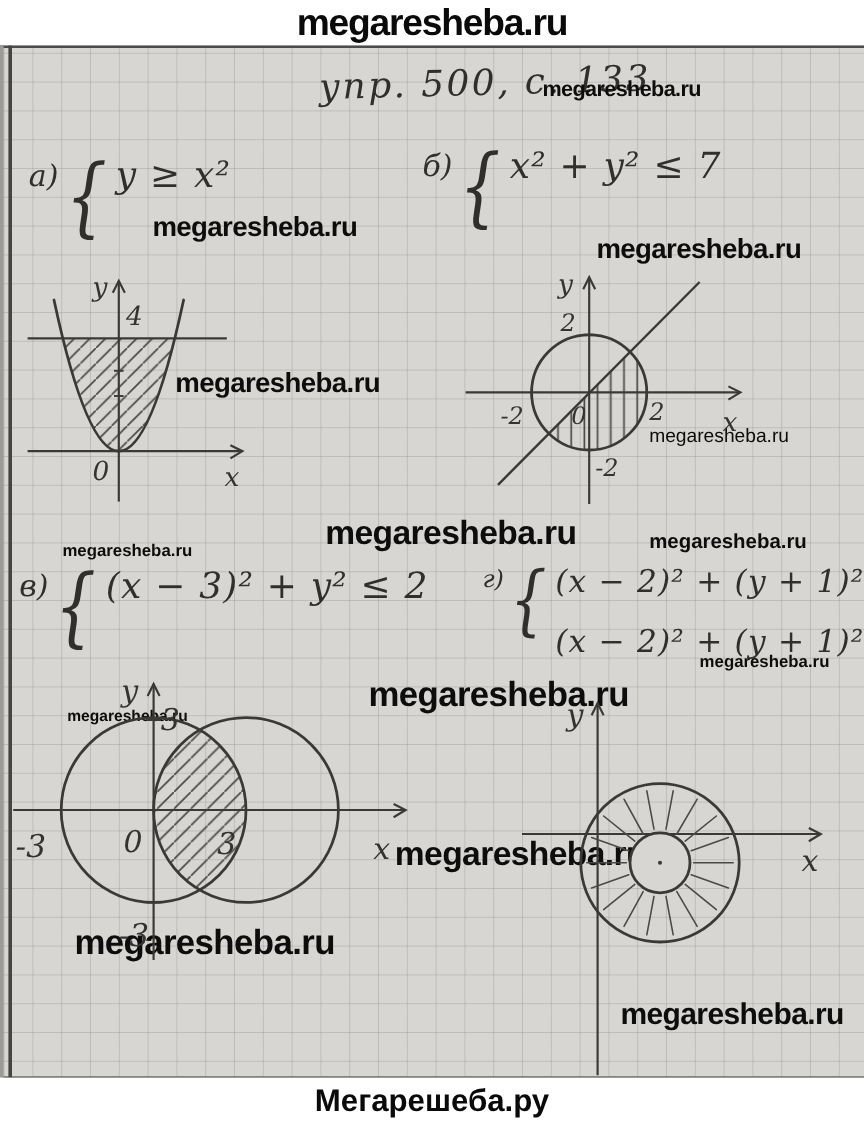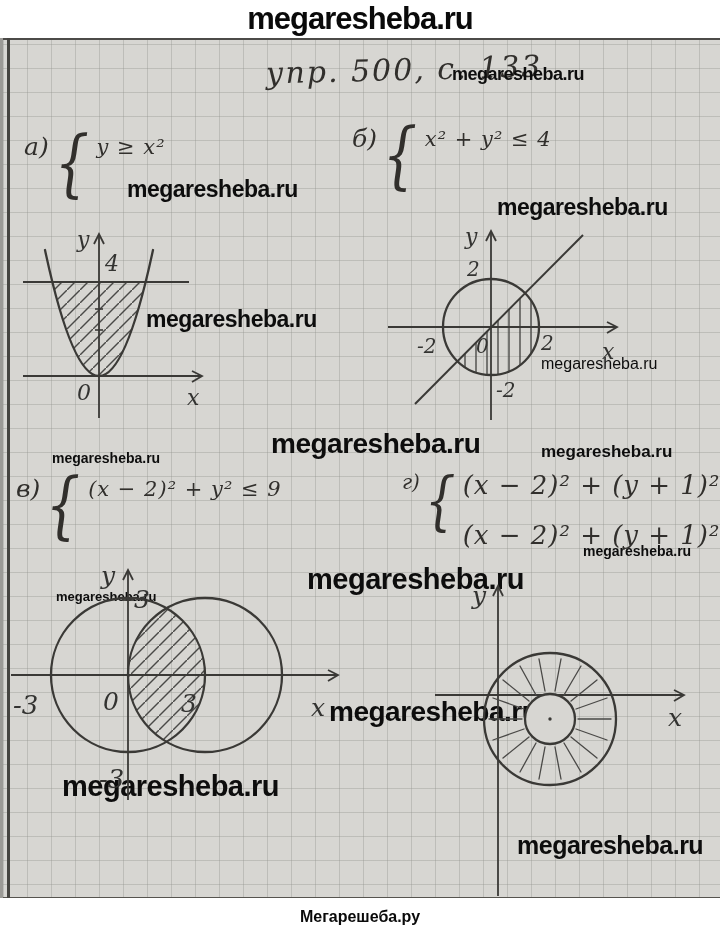--- a/index.html
+++ b/index.html
@@ -4,21 +4,21 @@
 <style>
   html,body{margin:0;padding:0;}
   body{width:720px;height:936px;background:#ffffff;overflow:hidden;}
   .page{position:relative;width:720px;height:936px;background:#3b82f6;}
 
   
   .band{position:absolute;left:0;width:720px;background:#ffffff;display:flex;align-items:center;justify-content:center;}
   .band-top{top:0;height:38px;}
   .band-bottom{top:898px;height:38px;}
   .site-title{font-family:"Liberation Sans",sans-serif;font-weight:800;font-size:31px;letter-spacing:-1px;color:#0a0a0a;}
-  .footer-title{font-family:"Liberation Sans",sans-serif;font-weight:700;font-size:16px;color:#0a0a0a;}
+  .footer-title{font-family:"Liberation Sans",sans-serif;font-weight:700;font-size:26px;color:#0a0a0a;}
 
   
   .scan{position:absolute;left:0;top:38px;width:720px;height:861px;
     background-color:#d7d6d2;
     background-image:
       linear-gradient(rgba(148,148,144,0.38) 1px, transparent 1px),
       linear-gradient(90deg, rgba(148,148,144,0.38) 1px, transparent 1px);
     background-size:24px 24px;background-position:3px 6px;}
   .scan-top-edge{position:absolute;left:0;top:0;width:720px;height:2px;background:#4c4b48;}
   .scan-bottom-edge{position:absolute;left:0;top:859px;width:720px;height:2px;background:#56544f;}
@@ -26,21 +26,21 @@
   .edge-shadow{position:absolute;left:0;top:0;width:3px;height:861px;background:#9b9a96;}
 
   
   .hw{font-family:"DejaVu Serif",serif;font-style:italic;color:#312f2c;}
   .heading{position:absolute;font-size:30px;letter-spacing:2px;transform:rotate(-1.5deg);white-space:nowrap;}
 
   .sys{position:absolute;display:flex;align-items:flex-start;}
   .plabel{font-size:25px;}
   .brace{font-size:72px;line-height:86px;font-weight:400;transform:scaleX(0.75);}
   .eqs{margin-left:2px;}
-  .eq{font-size:21px;line-height:50px;white-space:nowrap;letter-spacing:1px;}
+  .eq{font-size:30px;line-height:50px;white-space:nowrap;letter-spacing:1px;}
 
   
   .wm{position:absolute;font-family:"Liberation Sans",sans-serif;color:#0d0d0d;white-space:nowrap;letter-spacing:-0.5px;}
 
   .graph{position:absolute;}
   .gl{font-family:"DejaVu Serif",serif;font-style:italic;fill:#333331;}
 </style>
 </head>
 <body>
 
@@ -79,29 +79,29 @@
     <span class="brace hw">{</span>
     <div class="eqs" style="margin-top:2px;">
       <div class="eq hw">y ≥ x²</div>
     </div>
   </div>
 
   <div class="sys" style="left:352px;top:112px;">
     <span class="plabel hw" style="margin-top:12px;">б)</span>
     <span class="brace hw">{</span>
     <div class="eqs" style="margin-top:2px;">
-      <div class="eq hw">x² + y² ≤ 4</div>
+      <div class="eq hw">x² + y² ≤ 7</div>
     </div>
   </div>
 
   <div class="sys" style="left:16px;top:462px;">
     <span class="plabel hw" style="margin-top:12px;">в)</span>
     <span class="brace hw">{</span>
     <div class="eqs" style="margin-top:2px;">
-      <div class="eq hw">(x − 2)² + y² ≤ 9</div>
+      <div class="eq hw">(x − 3)² + y² ≤ 2</div>
     </div>
   </div>
 
   <div class="sys" style="left:402px;top:458px;">
     <span class="plabel hw" style="margin-top:12px;font-size:20px;">г)</span>
     <span class="brace hw" style="font-size:64px;">{</span>
     <div class="eqs" style="margin-top:2px;">
       <div class="eq hw" style="font-size:26px;">(x − 2)² + (y + 1)² ≥ 1</div>
       <div class="eq hw" style="font-size:26px;">(x − 2)² + (y + 1)² ≤ 9</div>
     </div>

